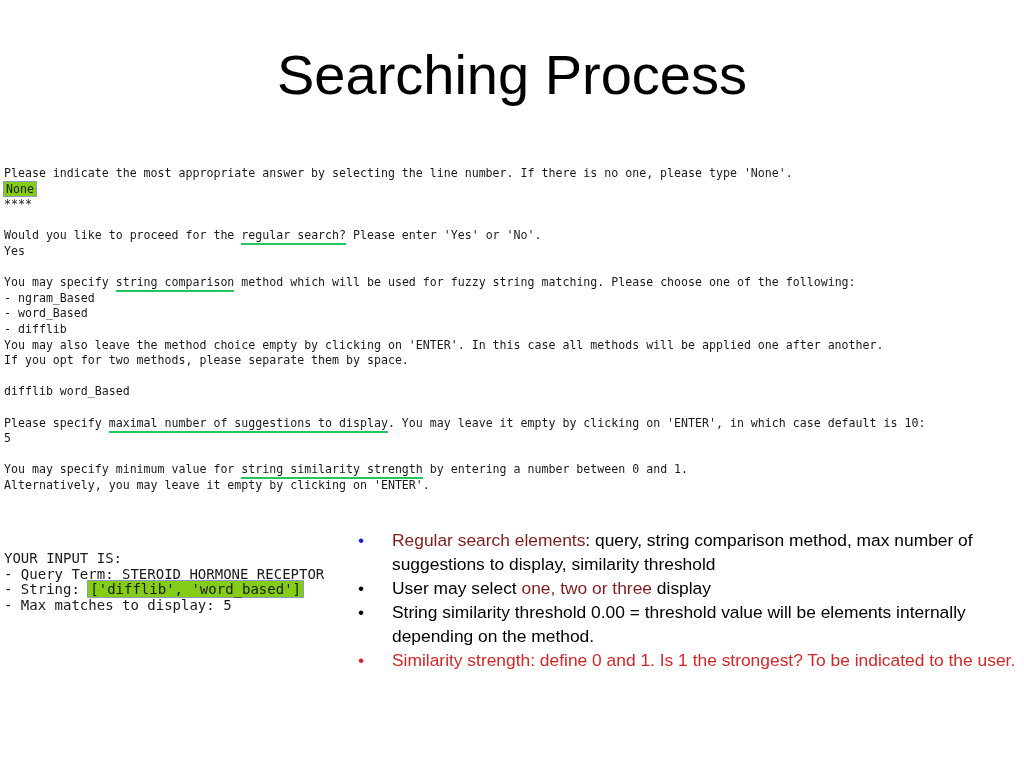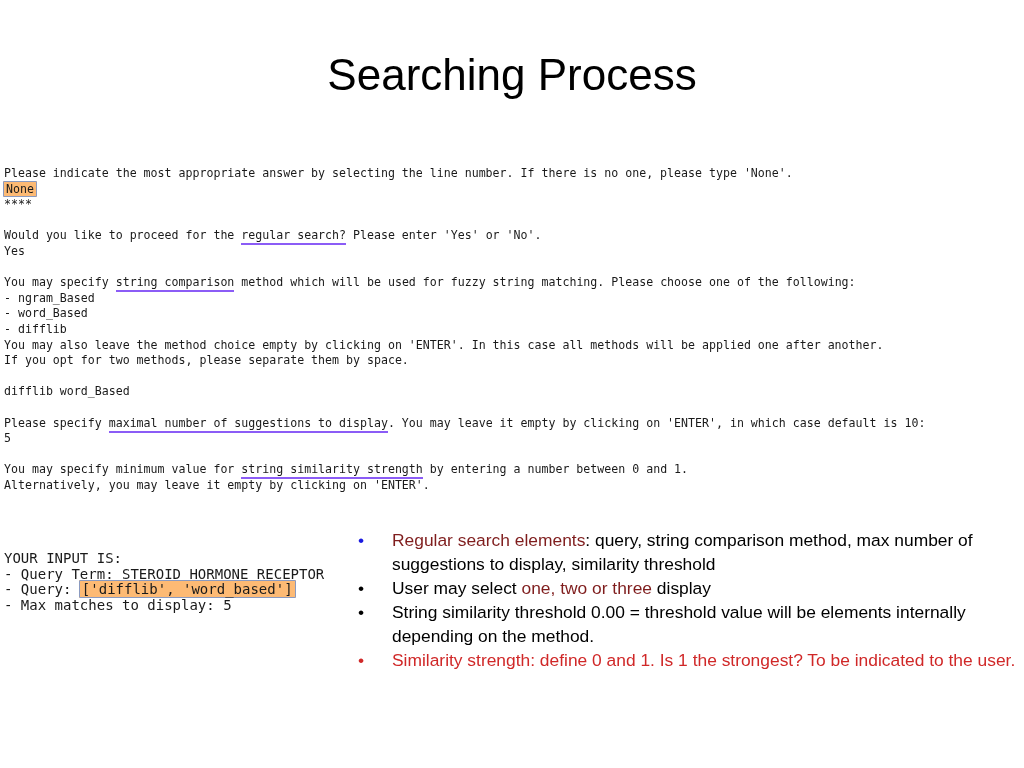--- a/index.html
+++ b/index.html
@@ -15,21 +15,21 @@
     position: relative;
   }
 
   
   .slide-title {
     position: absolute;
     left: 0;
     top: 44px;
     width: 1024px;
     text-align: center;
-    font-size: 44px;
+    font-size: 56px;
     line-height: 62px;
     font-weight: 400;
     color: #000000;
     font-family: "Liberation Sans", sans-serif;
     letter-spacing: 0px;
   }
 
   
   .console {
     position: absolute;
@@ -46,30 +46,30 @@
   .console .ln {
     white-space: pre;
     height: 15.6px;
   }
   .console .ln.blank {
     height: 15.6px;
   }
 
   
   .hl {
-    background: #fdba74;
+    background: #84cc16;
     border: 1px solid #8a9ac0;
     padding: 0 2px;
     margin: 0 -1px;
     border-radius: 1px;
   }
 
   
   .uline {
-    border-bottom: 2px solid #8b5cf6;
+    border-bottom: 2px solid #22c55e;
     padding-bottom: 1px;
   }
 
   
   .input-block {
     position: absolute;
     left: 4px;
     top: 551px;
     font-family: "DejaVu Sans Mono", "Liberation Mono", monospace;
     font-size: 14px;
@@ -121,21 +121,21 @@
     color: #d02828;
   }
 </style>
 </head>
 <body>
 
 <div class="slide-title">Searching Process</div>
 
 <div class="console" id="console-transcript"><div class="ln"><span>Please indicate the most appropriate answer by selecting the line number. If there is no one, please type 'None'.</span></div><div class="ln"><span class="hl">None</span></div><div class="ln"><span>****</span></div><div class="ln blank"><span></span></div><div class="ln"><span>Would you like to proceed for the </span><span class="uline">regular search?</span><span> Please enter 'Yes' or 'No'.</span></div><div class="ln"><span>Yes</span></div><div class="ln blank"><span></span></div><div class="ln"><span>You may specify </span><span class="uline">string comparison</span><span> method which will be used for fuzzy string matching. Please choose one of the following:</span></div><div class="ln"><span>- ngram_Based</span></div><div class="ln"><span>- word_Based</span></div><div class="ln"><span>- difflib</span></div><div class="ln"><span>You may also leave the method choice empty by clicking on 'ENTER'. In this case all methods will be applied one after another.</span></div><div class="ln"><span>If you opt for two methods, please separate them by space.</span></div><div class="ln blank"><span></span></div><div class="ln"><span>difflib word_Based</span></div><div class="ln blank"><span></span></div><div class="ln"><span>Please specify </span><span class="uline">maximal number of suggestions to display</span><span>. You may leave it empty by clicking on 'ENTER', in which case default is 10:</span></div><div class="ln"><span>5</span></div><div class="ln blank"><span></span></div><div class="ln"><span>You may specify minimum value for </span><span class="uline">string similarity strength</span><span> by entering a number between 0 and 1.</span></div><div class="ln"><span>Alternatively, you may leave it empty by clicking on 'ENTER'.</span></div></div>
 
-<div class="input-block" id="input-block"><div class="ln"><span>YOUR INPUT IS:</span></div><div class="ln"><span>- Query Term: STEROID HORMONE RECEPTOR</span></div><div class="ln"><span>- Query: </span><span class="hl">['difflib', 'word_based']</span></div><div class="ln"><span>- Max matches to display: 5</span></div></div>
+<div class="input-block" id="input-block"><div class="ln"><span>YOUR INPUT IS:</span></div><div class="ln"><span>- Query Term: STEROID HORMONE RECEPTOR</span></div><div class="ln"><span>- String: </span><span class="hl">['difflib', 'word_based']</span></div><div class="ln"><span>- Max matches to display: 5</span></div></div>
 
 <div class="bullets" id="bullets">
     <div class="bullet-row">
       <span class="bullet-dot dot-blue">•</span>
       <span class="bullet-text"><span class="b-blue">Regular search elements</span><span>: query, string comparison method, max number of suggestions to display, similarity threshold</span></span>
     </div>
     <div class="bullet-row">
       <span class="bullet-dot dot-black">•</span>
       <span class="bullet-text"><span>User may select </span><span class="b-blue">one, two or three</span><span> display</span></span>
     </div>

